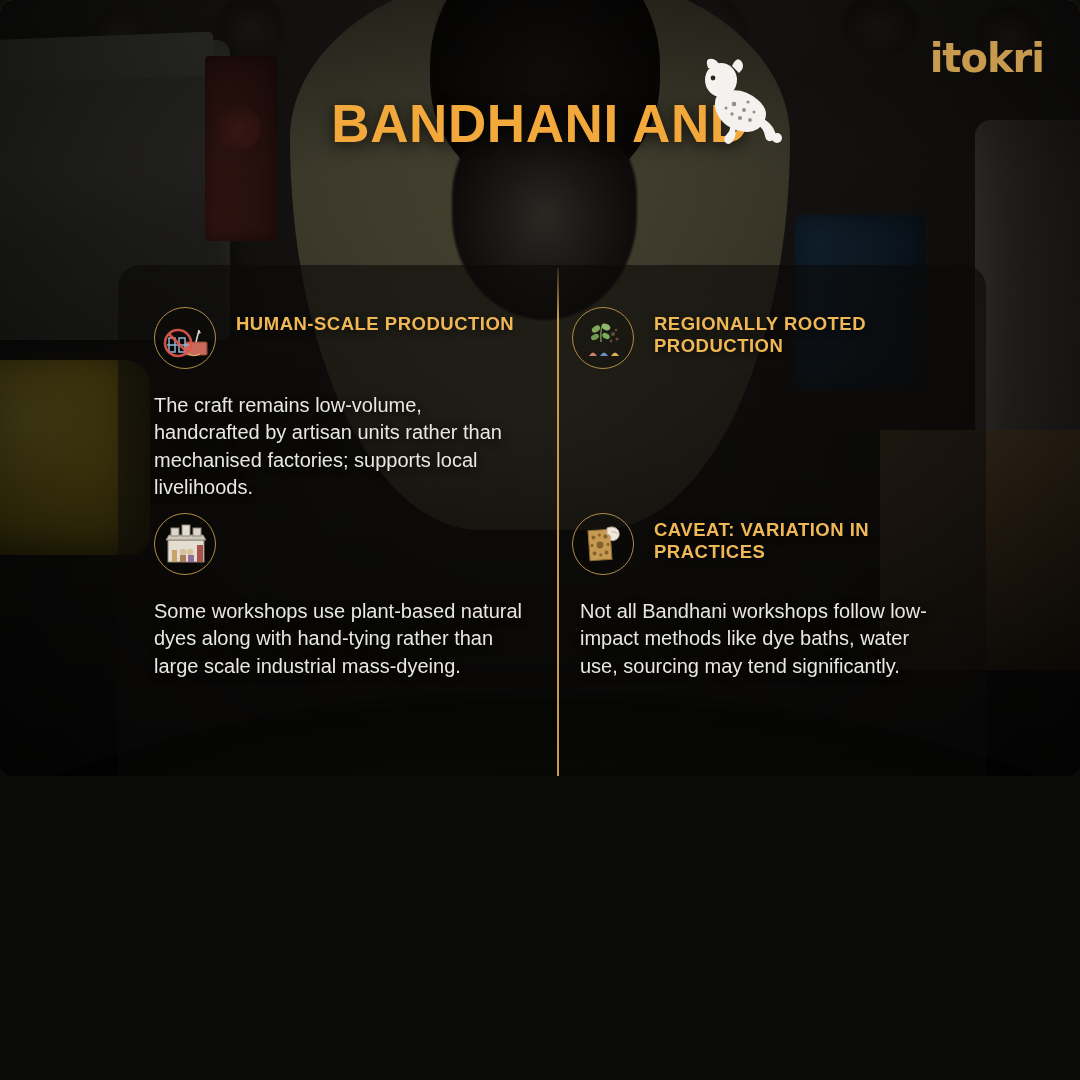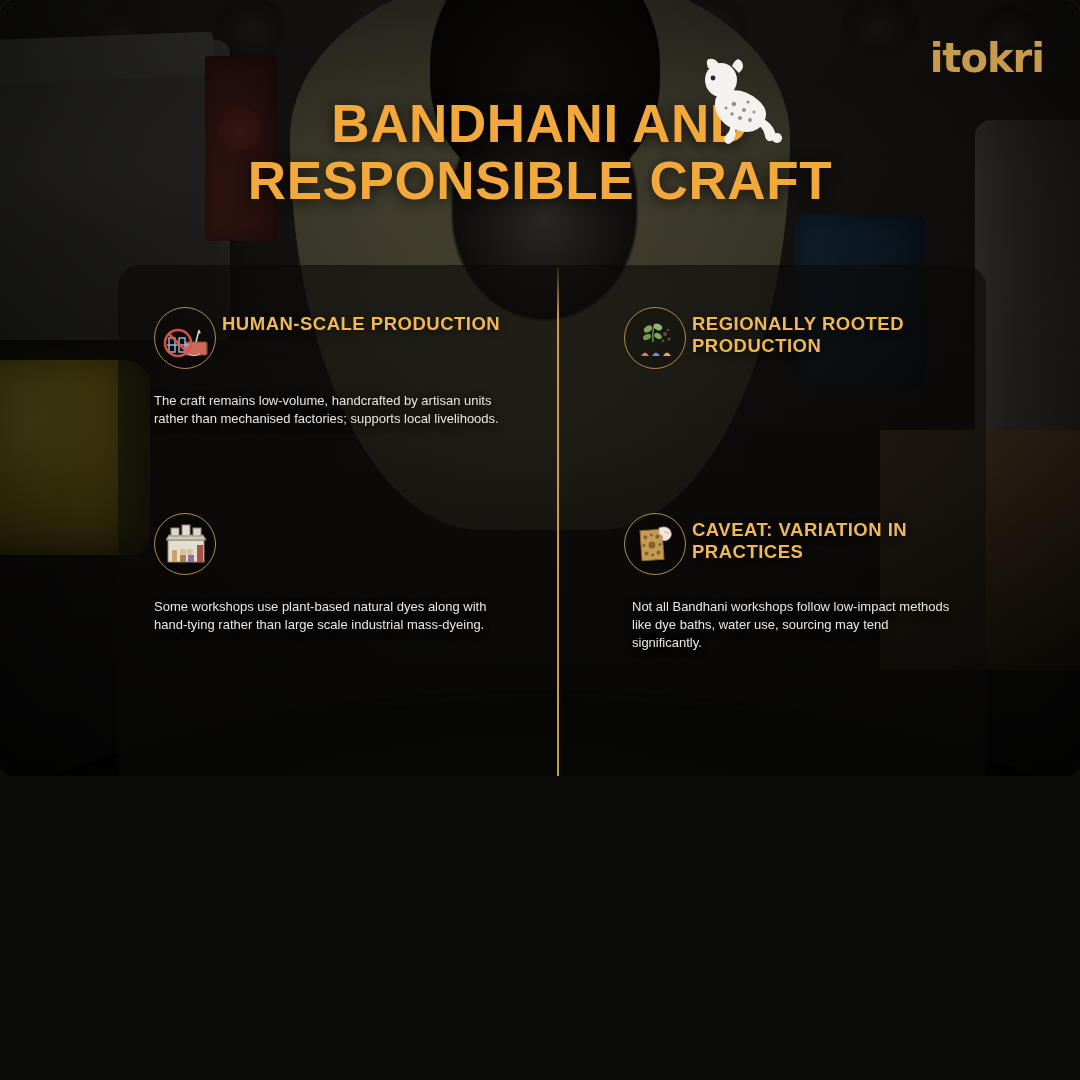--- a/index.html
+++ b/index.html
@@ -179,38 +179,38 @@
 
   .grid{
     position:absolute; left:118px; top:265px; width:868px; height:713px;
     z-index:6;
     display:grid;
     grid-template-columns:440px 428px;
     grid-template-rows:206px 208px 215px;
     padding:42px 0 0 0;
   }
   .card{ padding:0 36px 0 36px; }
-  .card.right{ padding-left:22px;margin-left:44px; }
-
-  .card-head{ display:flex; align-items:flex-start; gap:6px; }
+  .card.right{ padding-left:14px; }
+
+  .card-head{ display:flex; align-items:flex-start; gap:20px; }
   .icon-circle{
     flex:0 0 auto; width:62px; height:62px; border-radius:50%;
     border:1.4px solid #b08c45;
     position:relative; overflow:hidden;
     background:rgba(0,0,0,.16);
   }
   .icon-circle svg{ position:absolute; left:0; top:0; }
   .card-title{
     color:#F0B755; font-size:18.5px; font-weight:700;
     letter-spacing:.5px; line-height:1.18; padding-top:6px;
     text-shadow:0 2px 7px rgba(0,0,0,.6);
   }
   .card-body{
     margin-top:23px;
-    color:#e9e7e2; font-size:13px; line-height:1.37;
+    color:#e9e7e2; font-size:20px; line-height:1.37;
     font-weight:400;
     text-shadow:0 2px 8px rgba(0,0,0,.8);
   }
   .card.right .card-body{ margin-left:8px; }
   .card.left .card-body{ margin-left:0; }
 </style>
 </head>
 <body>
 
 <div class="stage">
@@ -232,21 +232,20 @@
     <div class="bg-vat"></div>
     <div class="bg-cloth"></div>
     <div class="bg-dye"></div>
     <div class="bg-vignette"></div>
   </div>
 
   <div class="logo">itokri</div>
 
   <div class="title">
     <span>BANDHANI AND</span>
-    <span>RESPONSIBLE CRAFT</span>
   </div>
 
   <svg class="mouse-mark" viewBox="0 0 104 98">
     <g fill="#f4f2ee">
       <ellipse cx="33" cy="28" rx="16" ry="17"></ellipse>
       <path d="M20 16 q-4 -11 5 -9 q6 2 7 9 z"></path>
       <path d="M44 14 q5 -11 10 -4 q3 6 -3 11 z"></path>
       <path d="M30 42 q22 -10 40 6 q12 10 6 22 q-7 13 -24 9 q-18 -4 -24 -20 q-3 -10 2 -17 z"></path>
       <path d="M70 64 q14 6 17 16 q2 7 -4 9 q-5 1 -6 -5 q-1 -8 -10 -13 z"></path>
       <path d="M46 72 q4 12 -2 18 q-4 4 -7 0 q-2 -4 2 -8 q4 -4 3 -10 z"></path>

